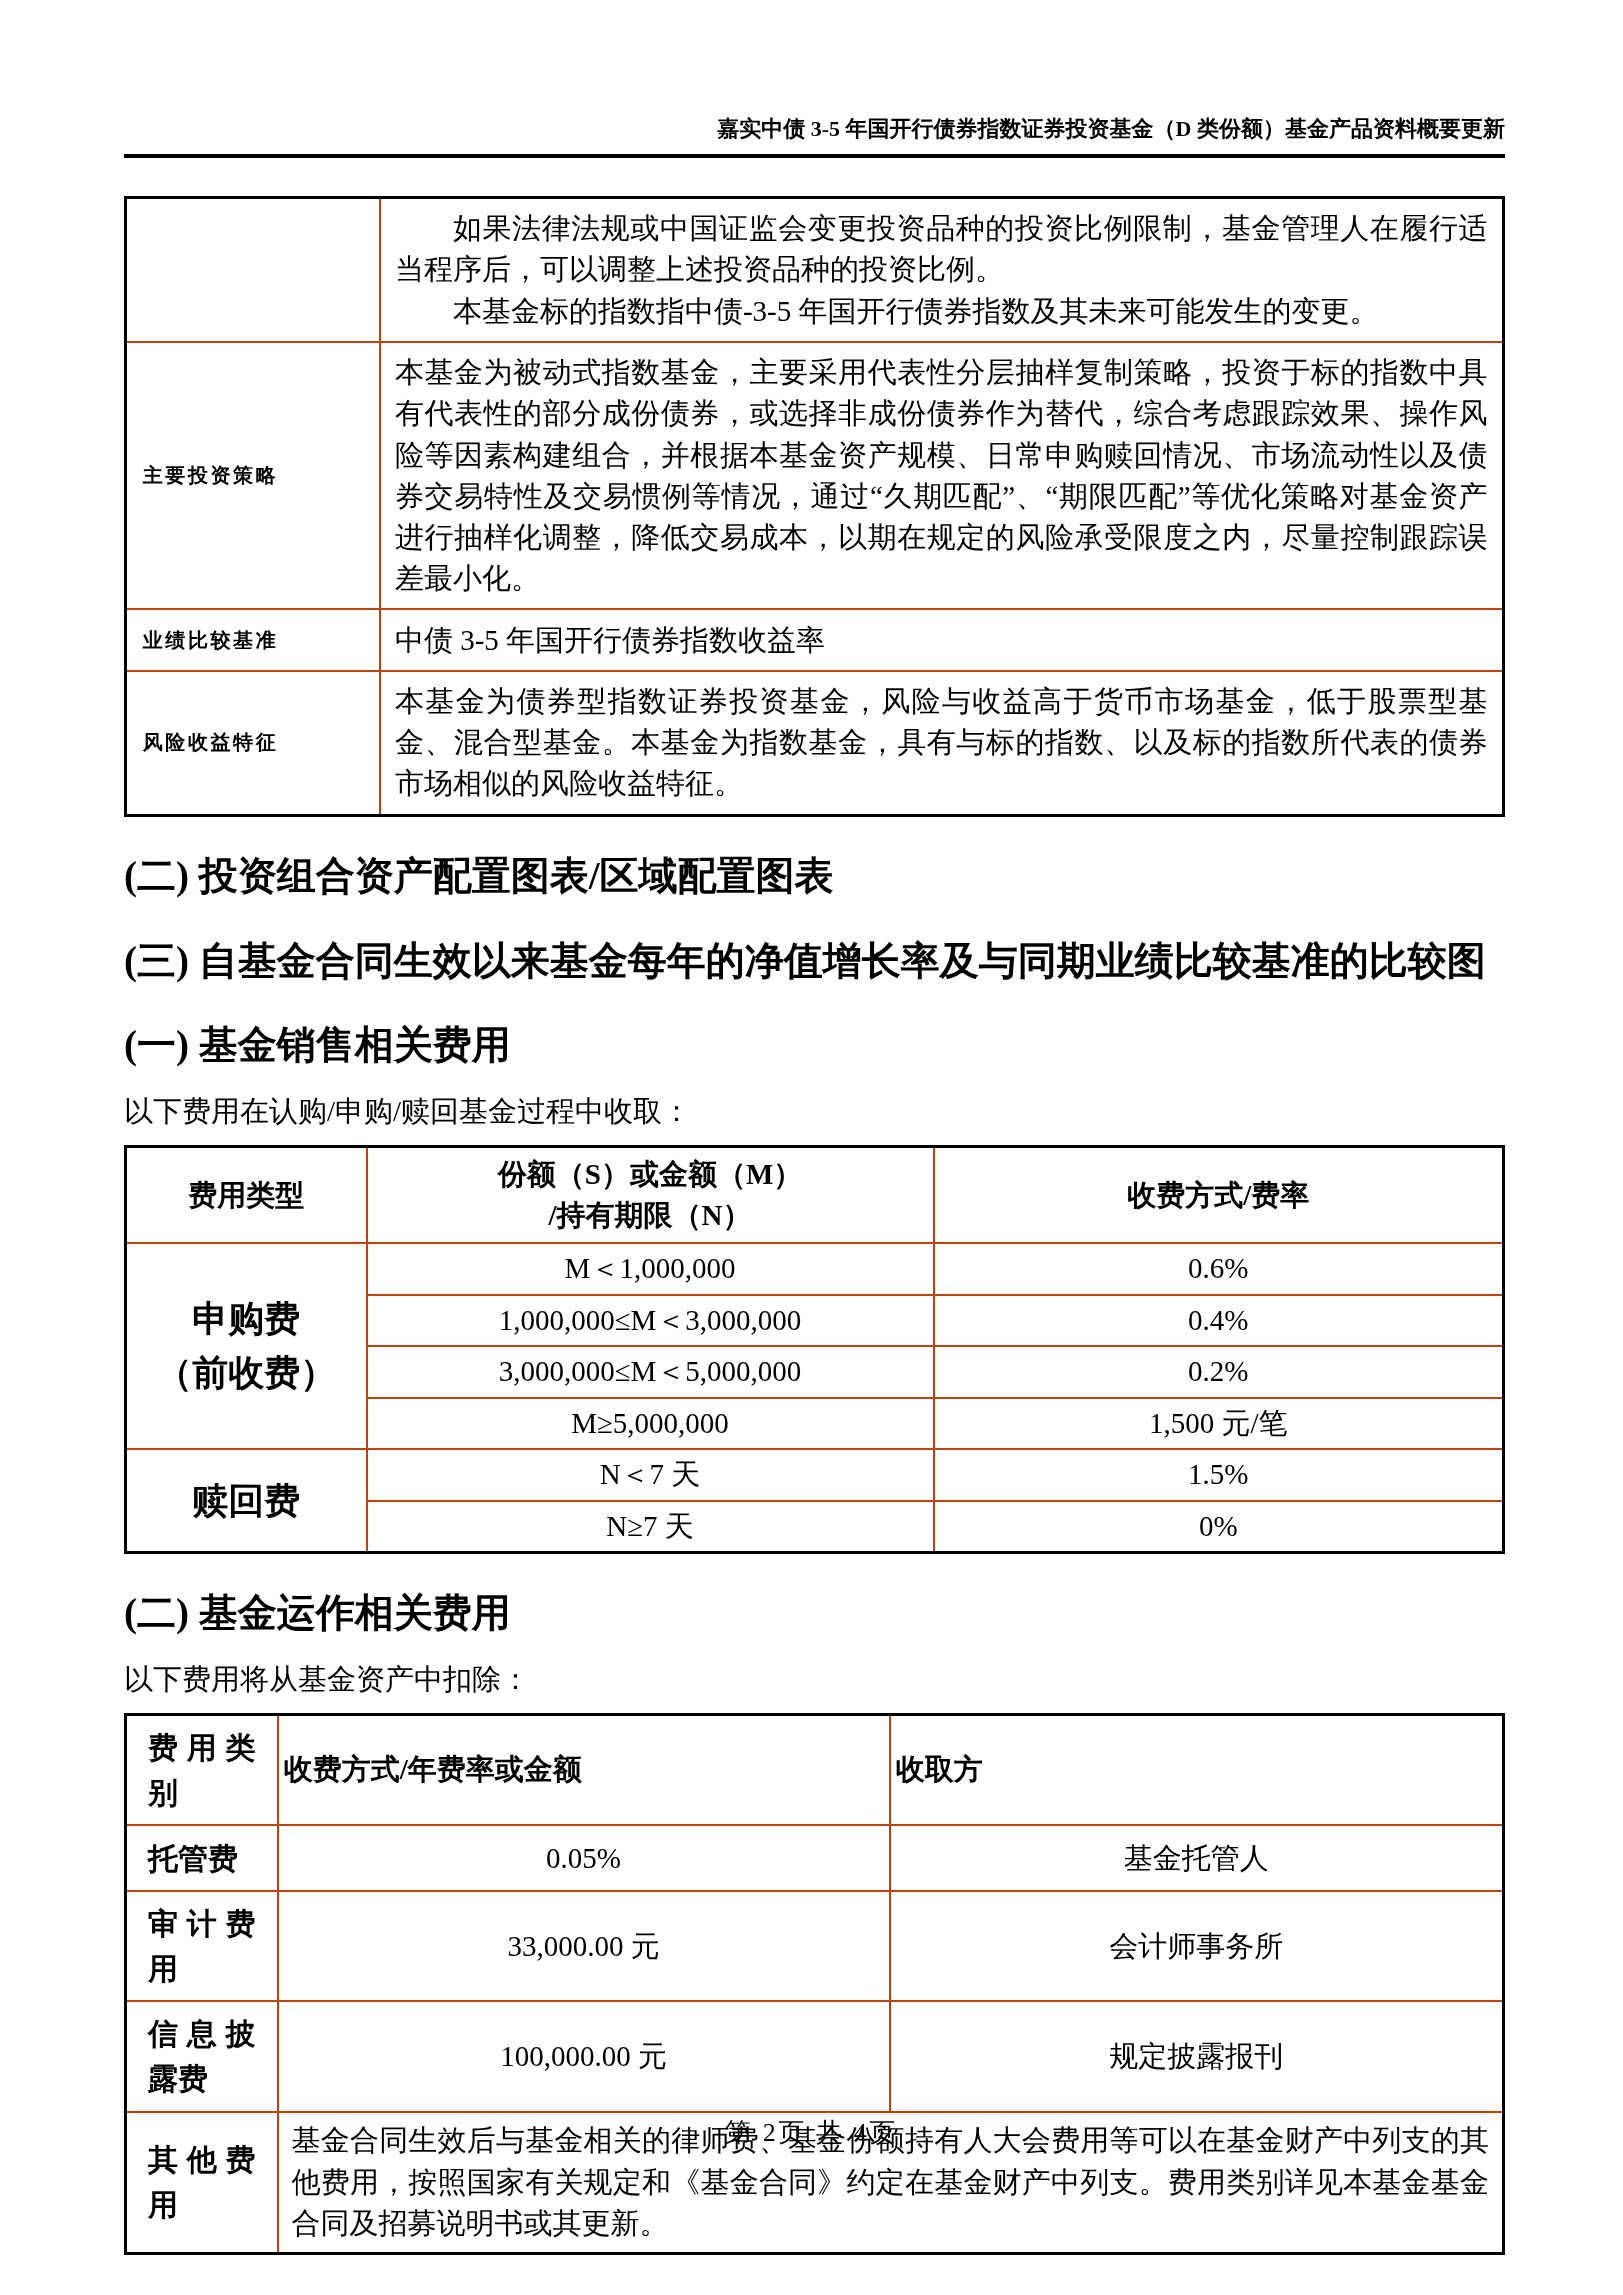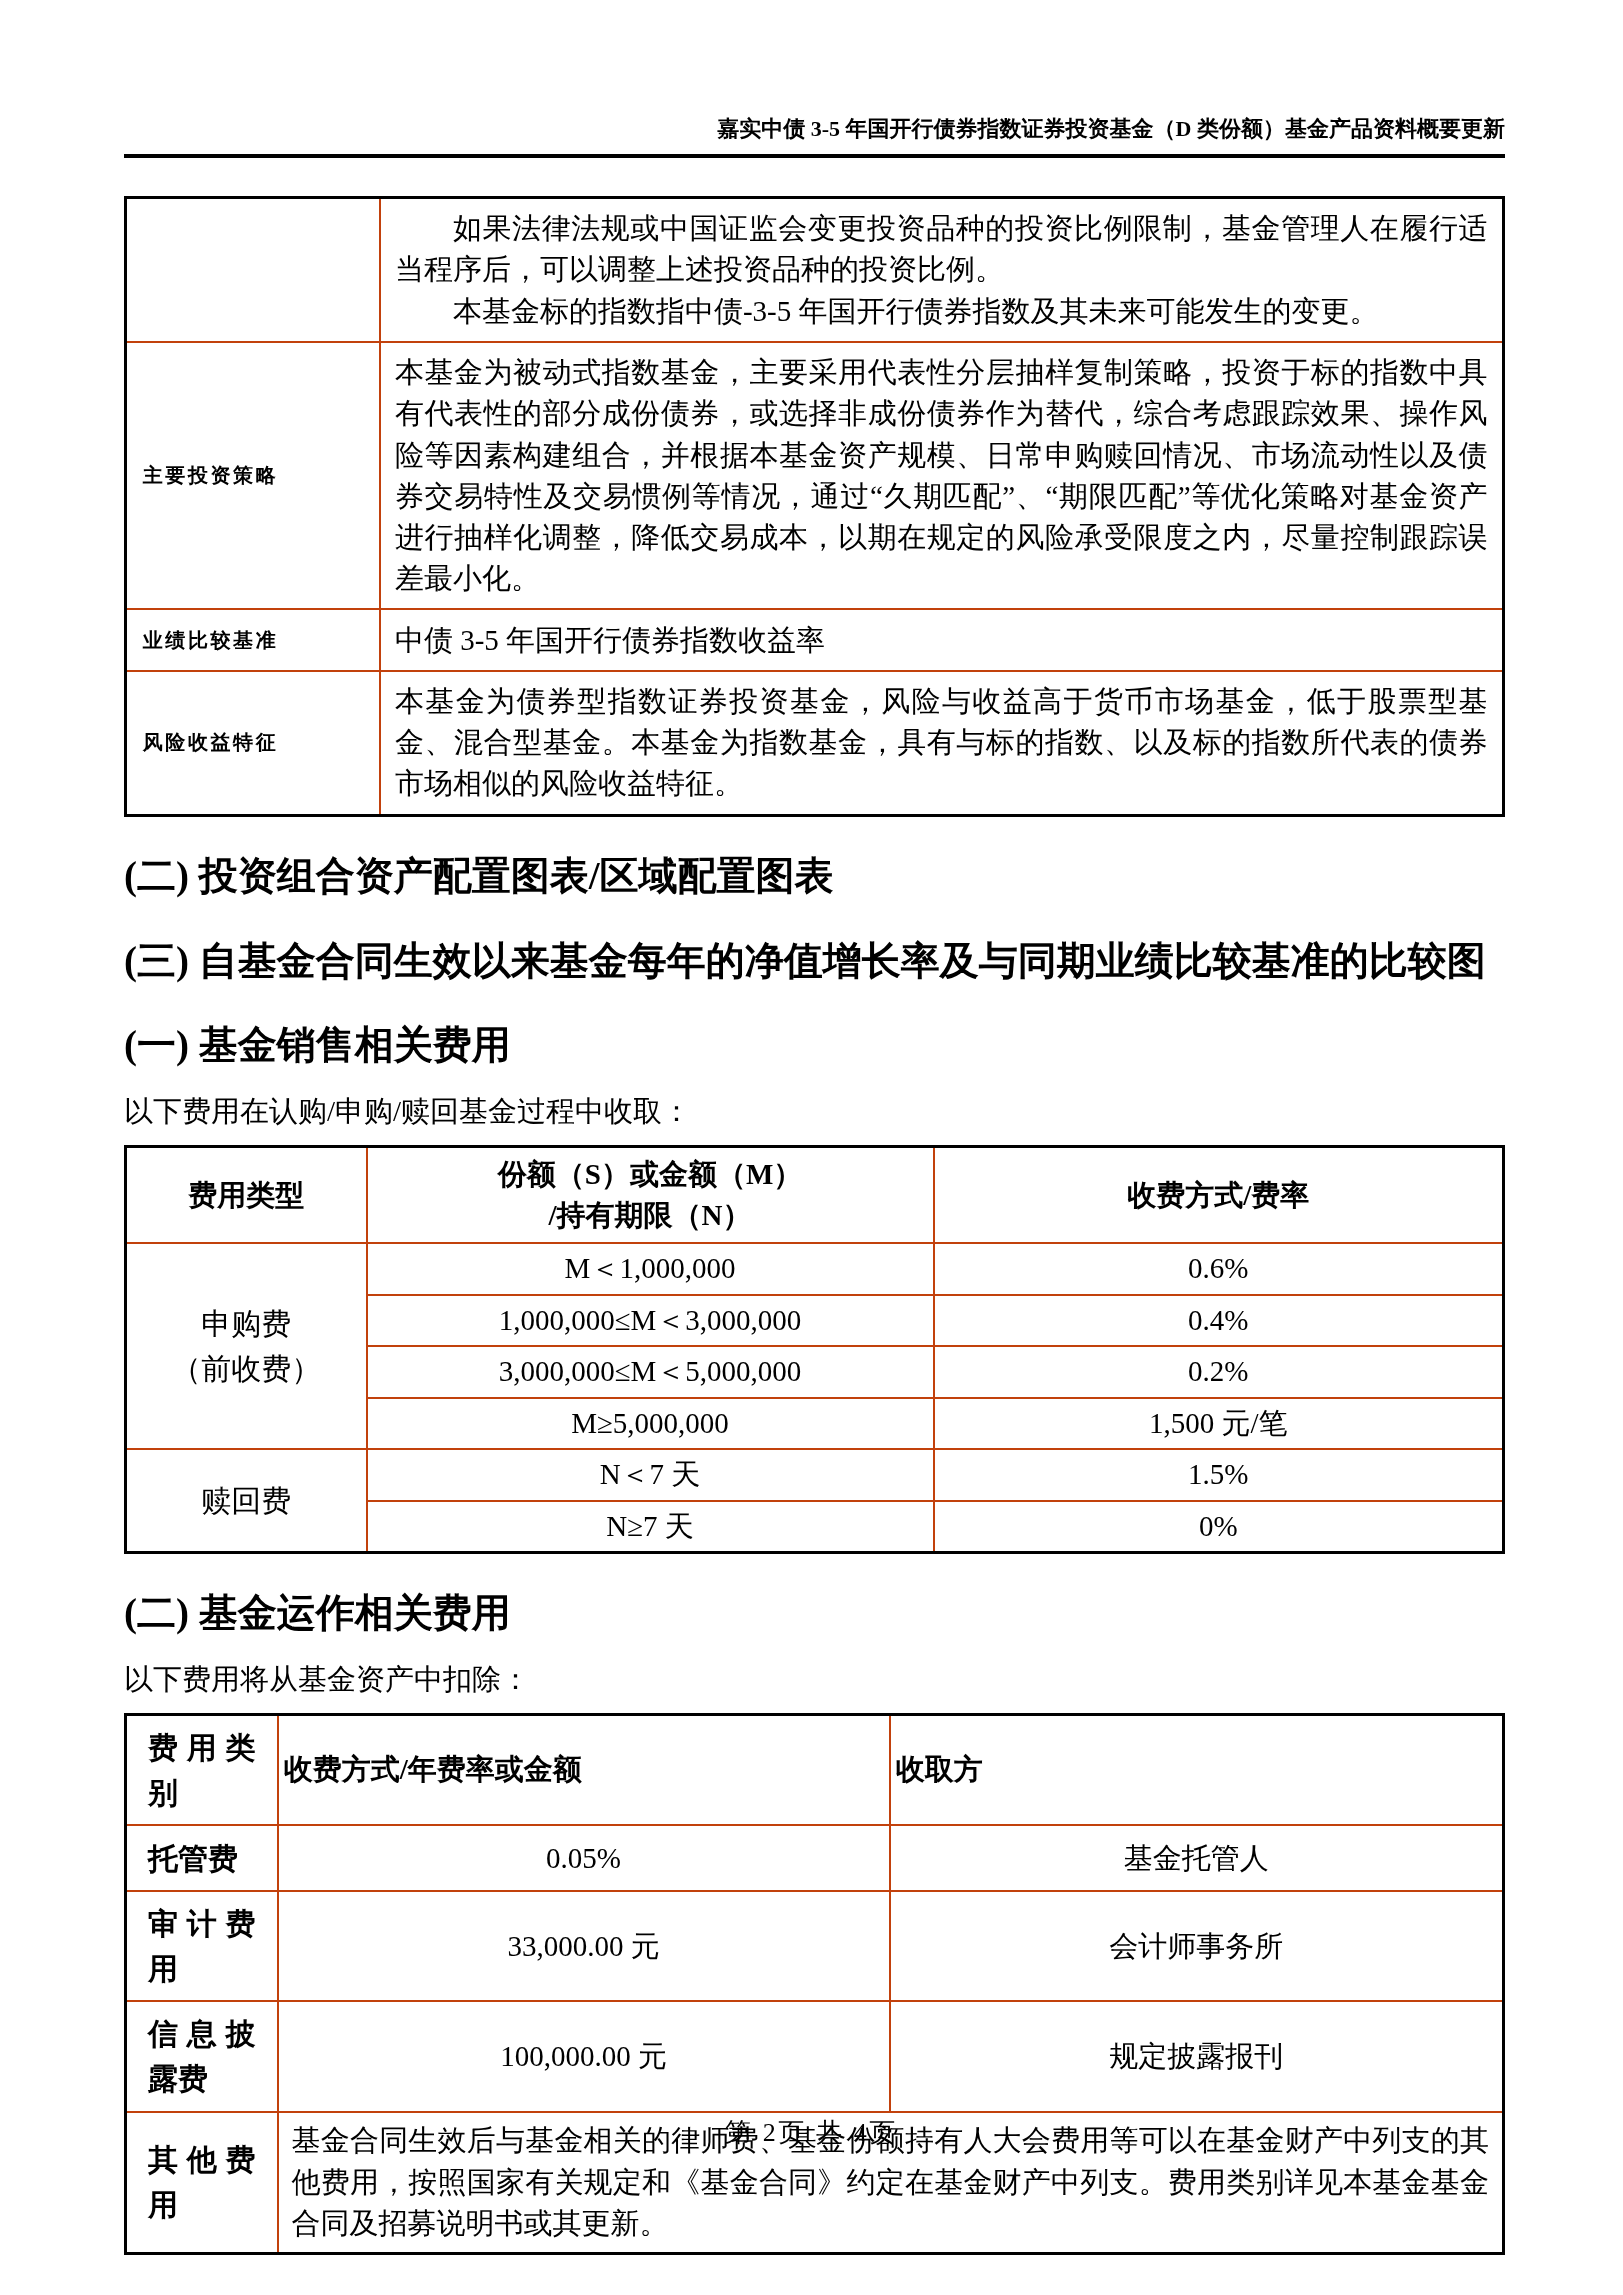--- a/index.html
+++ b/index.html
@@ -71,25 +71,25 @@
   }
   
   .fee-table th.col-header {
     font-weight: bold;
     text-align: center;
     white-space: pre-line;
     padding: 6.5px 5.2px;
     line-height: 1.4;
   }
   .fee-table th.group-label {
-    font-weight: normal;
+    font-weight: bold;
     white-space: pre-line;
     padding: 5.2px;
     line-height: 1.5;
-    font-size: 30px;
+    font-size: 36px;
   }
   .fee-table td.cell {
     text-align: center;
     padding: 5.2px 6.5px;
     line-height: 1.35;
   }
   
   .op-table th.col-header {
     font-weight: bold;
     text-align: left;

